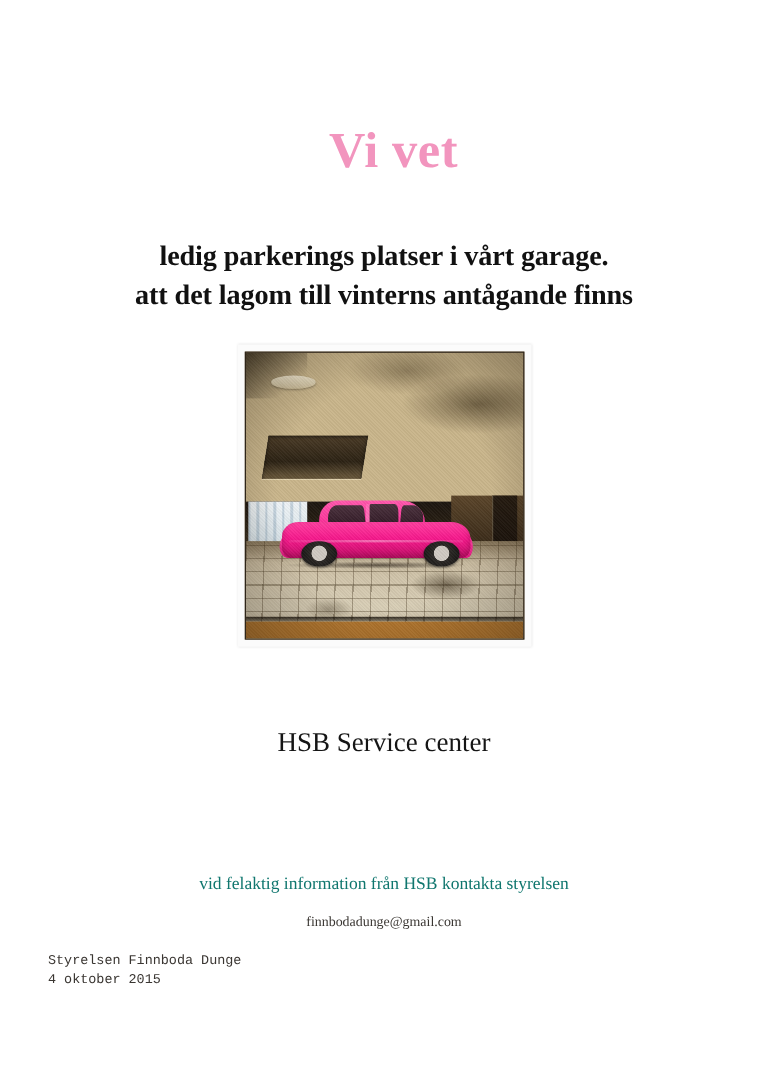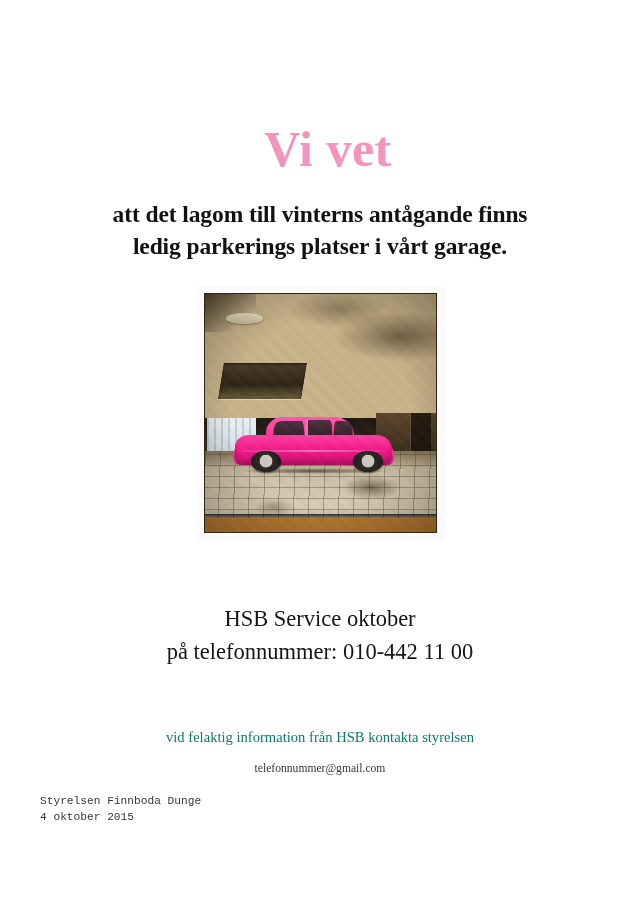--- a/index.html
+++ b/index.html
@@ -19,25 +19,25 @@
     height: 905px;
     margin: 0 auto;
     background: #ffffff;
     overflow: hidden;
     box-sizing: border-box;
   }
 
   
   .poster-title {
     position: absolute;
-    top: 88px;
+    top: 76px;
     left: 0;
     right: 0;
     text-align: center;
-    font-size: 50px;
+    font-size: 42px;
     line-height: 1.08;
     font-weight: bold;
     color: #f295be;
     letter-spacing: 0.5px;
     margin-left: 16px;
   }
 
   
   .poster-subtitle {
     position: absolute;
@@ -372,22 +372,22 @@
   .sign-block .line { display: block; }
 </style>
 </head>
 <body>
 
 <div class="page">
 
   <h1 class="poster-title">Vi vet</h1>
 
   <div class="poster-subtitle">
+    <span class="line">ledig parkerings platser i vårt garage.</span>
     <span class="line">att det lagom till vinterns antågande finns</span>
-    <span class="line">ledig parkerings platser i vårt garage.</span>
   </div>
 
   <div class="photo-frame">
     <div class="photo">
       <div class="photo-inner">
 
         <div class="ceiling"></div>
         <div class="ceil-shadow-left"></div>
         <div class="ceil-lamp"></div>
         <div class="ceil-hole h1"></div>
@@ -421,26 +421,25 @@
           <div class="wheel front"></div>
         </div>
 
         <div class="photo-grain"></div>
         <div class="photo-tone"></div>
       </div>
     </div>
   </div>
 
   <div class="contact-block">
-    <span class="line">HSB Service oktober</span>
-    <span class="line">på telefonnummer: 010-442 11 00</span>
+    <span class="line">HSB Service center</span>
   </div>
 
   <div class="notice-line">vid felaktig information från HSB kontakta styrelsen</div>
 
-  <div class="email-line">telefonnummer@gmail.com</div>
+  <div class="email-line">finnbodadunge@gmail.com</div>
 
   <div class="sign-block">
     <span class="line">Styrelsen Finnboda Dunge</span>
     <span class="line">4 oktober 2015</span>
   </div>
 
 </div>
 
 </body></html>

